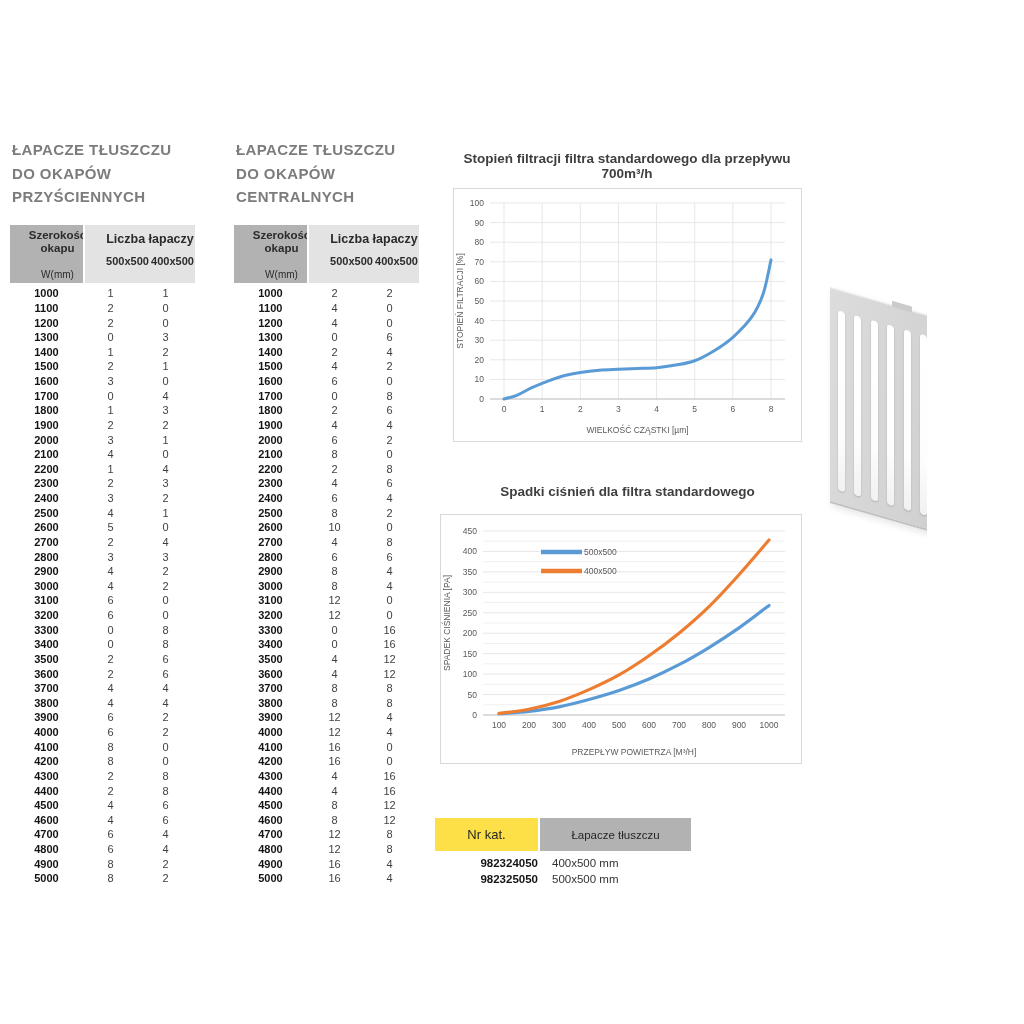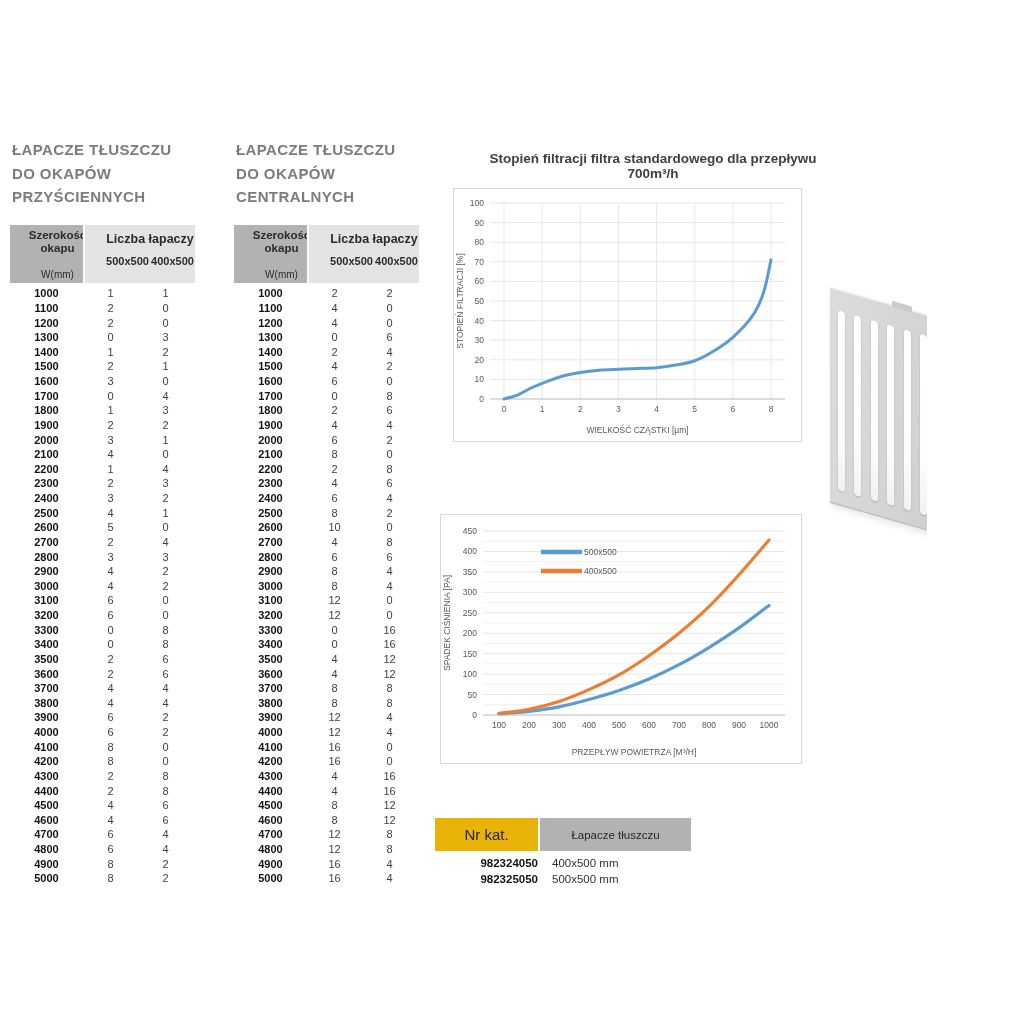--- a/index.html
+++ b/index.html
@@ -27,32 +27,32 @@
   .gt-subcols{display:grid;grid-template-columns:1fr 1fr;font-size:11px;font-weight:700;
               color:#2b2b2b;text-align:center;padding-top:9px;}
   .gt-rows{margin-top:3px;}
   .gt-row{display:grid;grid-template-columns:73px 55px 55px;height:14.63px;
           align-items:center;text-align:center;font-size:11px;}
   .gt-row .w{font-weight:700;color:#141414;}
   .gt-row .v{color:#3f3f3f;}
 
   
   .chart-title{position:absolute;text-align:center;font-size:13.5px;font-weight:600;color:#3f3f3f;}
-  .c1t{left:464px;top:151px;width:378px;}
+  .c1t{left:438px;top:151px;width:378px;}
   .c2t{left:455px;top:484px;width:345px;}
   .chartbox{position:absolute;background:#ffffff;border:1px solid #d9d9d9;}
   .cb1{left:453px;top:188px;width:347px;height:252px;}
   .cb2{left:440px;top:514px;width:360px;height:248px;}
   .chartbox svg{display:block;}
 
   
   .catalog{position:absolute;left:435px;top:818px;width:256px;}
   .cat-header{display:grid;grid-template-columns:103px 2px 151px;height:33px;}
-  .cat-h1{background:#eab308;display:flex;align-items:center;justify-content:center;
-          font-size:15px;color:#262626;}
+  .cat-h1{background:#fde047;display:flex;align-items:center;justify-content:center;
+          font-size:13px;color:#262626;}
   .cat-h2{background:#b2b2b2;display:flex;align-items:center;justify-content:center;
           font-size:11.5px;color:#262626;}
   .cat-rows{margin-top:4px;}
   .cat-row{display:grid;grid-template-columns:103px 153px;height:16px;align-items:center;font-size:11.5px;}
   .cat-row .nr{font-weight:700;color:#141414;text-align:right;}
   .cat-row .sz{color:#333;padding-left:14px;}
 
   
   .filter{position:absolute;left:830px;top:287px;width:175px;height:213px;
           transform:skewY(16deg);transform-origin:0 0;
@@ -569,20 +569,21 @@
         <text x="202.57142857142856" y="223" text-anchor="middle" font-size="8.5" fill="#595959">4</text>
         <text x="240.71428571428572" y="223" text-anchor="middle" font-size="8.5" fill="#595959">5</text>
         <text x="278.85714285714283" y="223" text-anchor="middle" font-size="8.5" fill="#595959">6</text>
         <text x="317" y="223" text-anchor="middle" font-size="8.5" fill="#595959">8</text>
         <text x="183.5" y="244" text-anchor="middle" font-size="8.5" fill="#595959">WIELKOŚĆ CZĄSTKI [µm]</text>
         <text x="9" y="112" text-anchor="middle" font-size="8.5" fill="#595959" transform="rotate(-90 9 112)">STOPIEŃ FILTRACJI [%]</text>
         <path d="M50 210C52.225 209.34666666666666,58.9 207.87666666666667,63.35 206.07999999999998C67.8 204.2833333333333,72.56785714285715 201.18,76.7 199.22C80.83214285714286 197.26,83.05714285714285 196.28000000000003,88.14285714285714 194.32000000000002C93.22857142857143 192.36,100.85714285714285 189.2566666666667,107.21428571428571 187.46C113.57142857142857 185.66333333333333,119.92857142857142 184.58533333333332,126.28571428571428 183.54C132.64285714285714 182.49466666666666,139 181.7433333333333,145.35714285714286 181.188C151.71428571428572 180.63266666666667,158.07142857142856 180.502,164.42857142857142 180.208C170.78571428571428 179.914,177.14285714285714 179.68533333333335,183.5 179.424C189.85714285714286 179.16266666666667,196.2142857142857 179.19533333333334,202.57142857142856 178.64C208.92857142857142 178.08466666666664,215.2857142857143 177.2353333333333,221.64285714285717 176.09199999999998C228.00000000000003 174.94866666666667,234.35714285714286 174.132,240.71428571428572 171.78C247.07142857142858 169.428,253.42857142857142 165.89999999999998,259.7857142857143 161.98C266.1428571428571 158.06,272.5 153.9766666666667,278.85714285714283 148.26000000000002C285.21428571428567 142.54333333333335,292.84285714285716 135.03,297.92857142857144 127.68C303.01428571428573 120.33,306.1928571428571 113.63333333333333,309.37142857142857 104.16C312.55 94.68666666666667,315.7285714285714 76.39333333333333,317 70.84" fill="none" stroke="#5b9bd5" stroke-width="3" stroke-linecap="round" stroke-linejoin="round"></path>
       </svg>
   </div>
 
+  <div class="chart-title c2t">Spadki ciśnień dla filtra standardowego</div>
   <div class="chartbox cb2">
     <svg id="chart2" width="358" height="246" viewBox="0 0 358 246">
         <line x1="42" y1="189.77777777777777" x2="344" y2="189.77777777777777" stroke="#f1f1f1" stroke-width="1"></line>
         <line x1="42" y1="179.55555555555554" x2="344" y2="179.55555555555554" stroke="#e7e7e7" stroke-width="1"></line>
         <line x1="42" y1="169.33333333333334" x2="344" y2="169.33333333333334" stroke="#f1f1f1" stroke-width="1"></line>
         <line x1="42" y1="159.11111111111111" x2="344" y2="159.11111111111111" stroke="#e7e7e7" stroke-width="1"></line>
         <line x1="42" y1="148.88888888888889" x2="344" y2="148.88888888888889" stroke="#f1f1f1" stroke-width="1"></line>
         <line x1="42" y1="138.66666666666669" x2="344" y2="138.66666666666669" stroke="#e7e7e7" stroke-width="1"></line>
         <line x1="42" y1="128.44444444444446" x2="344" y2="128.44444444444446" stroke="#f1f1f1" stroke-width="1"></line>
         <line x1="42" y1="118.22222222222223" x2="344" y2="118.22222222222223" stroke="#e7e7e7" stroke-width="1"></line>

